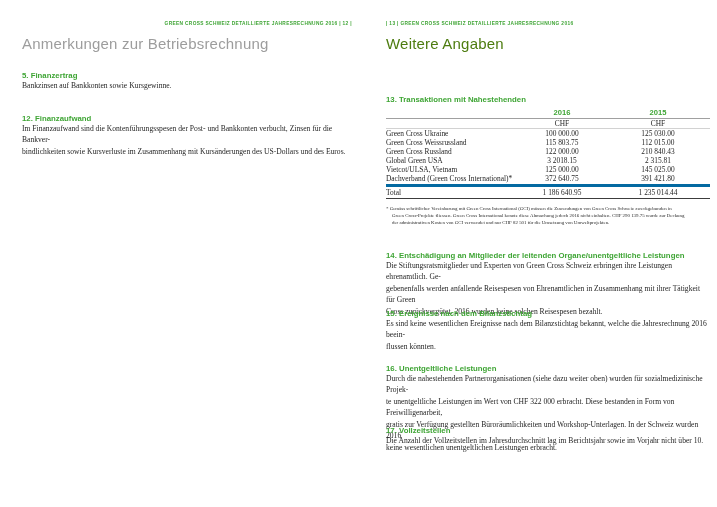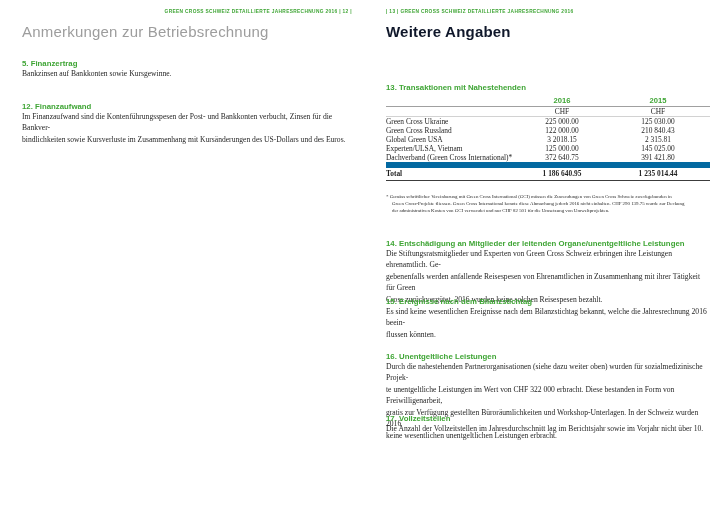--- a/index.html
+++ b/index.html
@@ -1,40 +1,40 @@
 <!DOCTYPE html>
 <html><head>
 <meta charset="utf-8">
 <style>
   html,body{margin:0;padding:0;}
   body{
     width:717px;height:507px;position:relative;background:#ffffff;overflow:hidden;
     font-family:"Liberation Serif", serif;color:#1f1f1f;
     -webkit-font-smoothing:antialiased;
   }
-  .page{position:absolute;top:4px;height:356px;}
+  .page{position:absolute;top:16px;height:356px;}
   #left-page{left:22px;width:330px;}
   #right-page{left:386px;width:324px;}
 
   .pg-header{
     position:absolute;top:5px;left:0;width:100%;
     font-family:"Liberation Sans", sans-serif;
     font-size:4.8px;letter-spacing:.35px;font-weight:bold;color:#3fa535;
     white-space:nowrap;
   }
   #left-page .pg-header{text-align:right;}
   #right-page .pg-header{text-align:left;}
 
   .title{
     position:absolute;top:19px;left:0;
     font-family:"Liberation Sans", sans-serif;
     font-size:15px;letter-spacing:.2px;white-space:nowrap;
   }
   #left-page .title{color:#9d9d9d;font-weight:400;}
-  #right-page .title{color:#0f172a;font-weight:700;text-align:right;}
+  #right-page .title{color:#4d7c0f;font-weight:400;text-align:right;}
 
   .sec-h{
     position:absolute;left:0;
     font-family:"Liberation Sans", sans-serif;
     font-weight:bold;font-size:7.8px;color:#3fa535;white-space:nowrap;
   }
   .body-text{
     position:absolute;left:0;width:100%;
     font-size:7.6px;line-height:11.45px;white-space:pre-line;
   }
@@ -44,22 +44,22 @@
   .trow{display:grid;grid-template-columns:1fr 88px 104px;align-items:center;}
   .c-num{text-align:center;}
   .thead-years{
     height:9.5px;line-height:9.5px;
     font-family:"Liberation Sans", sans-serif;font-weight:bold;color:#3fa535;
     font-size:7.6px;border-bottom:1px solid #a0a0a0;
   }
   .thead-chf{height:9px;line-height:9px;border-bottom:1px solid #d2d2d2;}
   .trow.data{height:9.2px;line-height:9.2px;}
   .trow.total{
-    height:11.5px;line-height:11.5px;font-weight:bold;
-    border-top:6px solid #0369a1;border-bottom:1.5px solid #3c3c3c;
+    height:11.5px;line-height:11.5px;font-weight:normal;
+    border-top:3px solid #0369a1;border-bottom:1.5px solid #3c3c3c;
   }
 
   .footnote{
     position:absolute;top:189px;left:0;width:322px;
     font-size:4.9px;line-height:7.1px;color:#2a2a2a;
     padding-left:6px;text-indent:-6px;white-space:pre-line;
   }
 
   
   #lp-h11{top:55px;} #lp-b11{top:64px;}
@@ -99,35 +99,40 @@
       <div class="c-num">2015</div>
     </div>
     <div class="trow thead-chf">
       <div></div>
       <div class="c-num">CHF</div>
       <div class="c-num">CHF</div>
     </div>
     <div id="table-body">
         <div class="trow data">
           <div class="c-label">Green Cross Ukraine</div>
-          <div class="c-num">225 000.00</div>
+          <div class="c-num">100 000.00</div>
           <div class="c-num">125 030.00</div>
+        </div>
+        <div class="trow data">
+          <div class="c-label">Green Cross Weissrussland</div>
+          <div class="c-num">115 803.75</div>
+          <div class="c-num">112 015.00</div>
         </div>
         <div class="trow data">
           <div class="c-label">Green Cross Russland</div>
           <div class="c-num">122 000.00</div>
           <div class="c-num">210 840.43</div>
         </div>
         <div class="trow data">
           <div class="c-label">Global Green USA</div>
           <div class="c-num">3 2018.15</div>
           <div class="c-num">2 315.81</div>
         </div>
         <div class="trow data">
-          <div class="c-label">Experten/ULSA, Vietnam</div>
+          <div class="c-label">Vietcot/ULSA, Vietnam</div>
           <div class="c-num">125 000.00</div>
           <div class="c-num">145 025.00</div>
         </div>
         <div class="trow data">
           <div class="c-label">Dachverband (Green Cross International)*</div>
           <div class="c-num">372 640.75</div>
           <div class="c-num">391 421.80</div>
         </div>
       </div>
     <div class="trow total">

